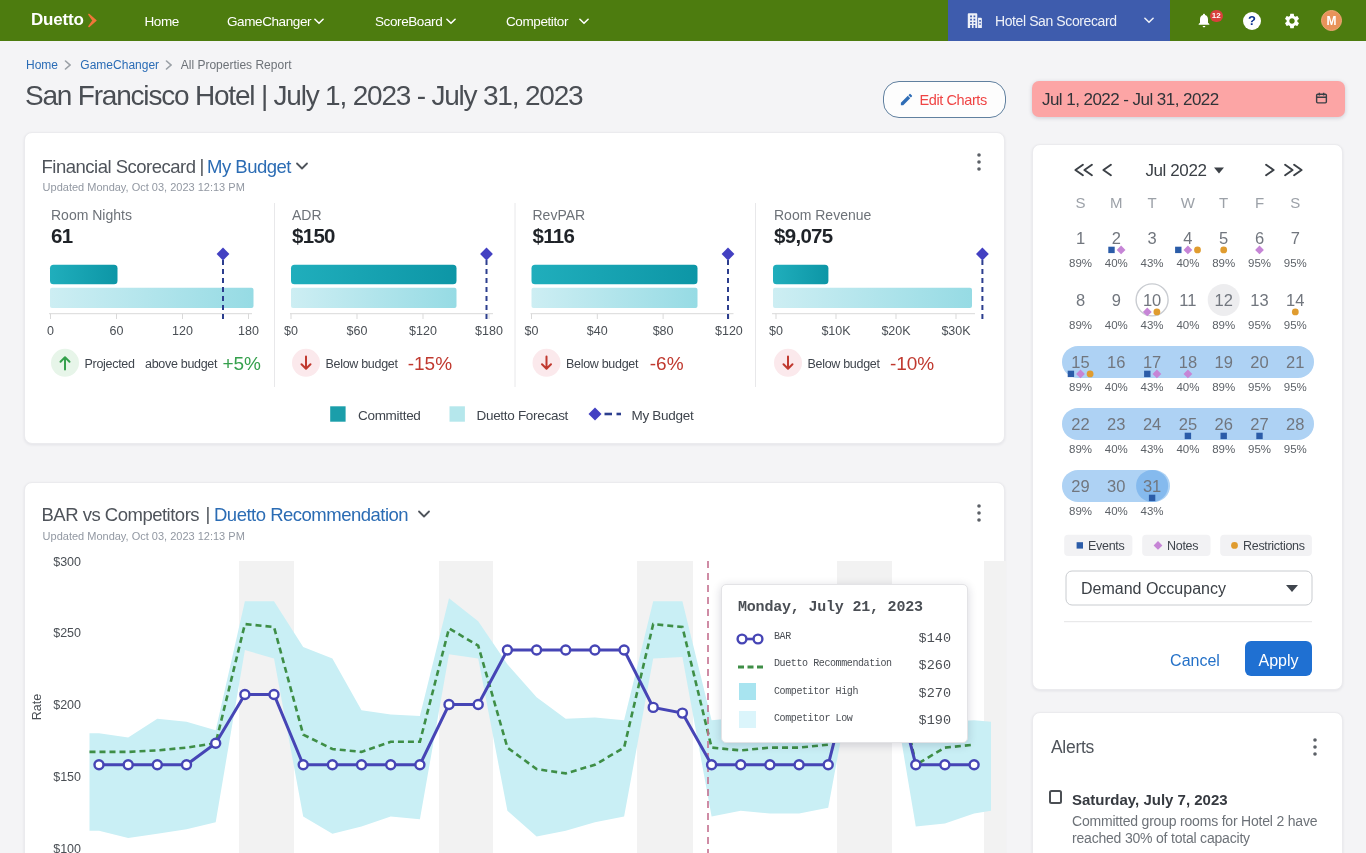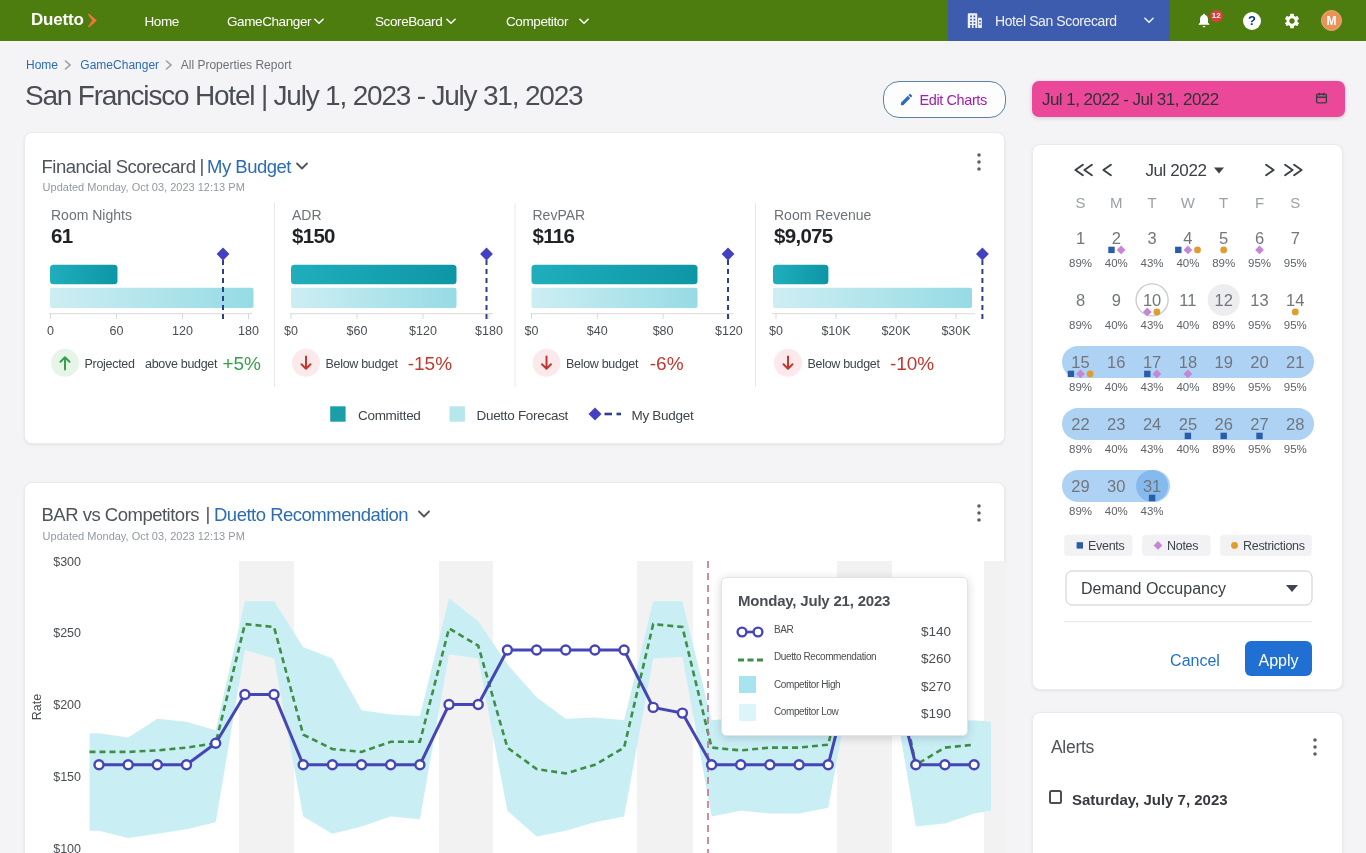--- a/index.html
+++ b/index.html
@@ -16,24 +16,24 @@
 .help { position:absolute; left:1243px; top:12px; width:18px; height:18px; border-radius:50%; background:#fff;
   color:#0a318f; font-size:13px; font-weight:700; text-align:center; line-height:18px; }
 .avatar { position:absolute; left:1321px; top:10px; width:21px; height:21px; border-radius:50%; background:#e8935a;
   color:#fff; font-size:12px; font-weight:700; text-align:center; line-height:21px; border:1.5px solid #f0a775; }
 .crumbs { position:absolute; left:26px; top:50px; font-size:12px;margin-top:8px; }
 .crumbs .blue { color:#2a6cb6; }
 .crumbs .gray { color:#6d7278; }
 .csep { margin:0 6px; position:relative; top:0.5px; }
 h1 { position:absolute; left:25px; top:80px; font-size:28px; font-weight:400; color:#4a4e54; letter-spacing:-1.2px; }
 .editbtn { position:absolute; left:883px; top:81px; width:123px; height:37px; background:#fdfdfd;
-  border:1.2px solid #60809f; border-radius:16px; color:#a21caf; font-size:14.5px; letter-spacing:-0.4px; }
+  border:1.2px solid #60809f; border-radius:16px; color:#ef4444; font-size:14.5px; letter-spacing:-0.4px; }
 .editbtn svg { position:absolute; left:15px; top:10px; }
 .editbtn span { position:absolute; left:35.5px; top:10px; }
-.datein { position:absolute; left:1032px; top:81px; width:313px; height:36px; background:#ec4899; border-radius:7px;
+.datein { position:absolute; left:1032px; top:81px; width:313px; height:36px; background:#fca5a5; border-radius:7px;
   box-shadow:0 1px 4px rgba(30,30,60,.18); font-size:17px; letter-spacing:-0.55px; color:#2f3338; }
 .datein span { position:absolute; left:10px; top:8.5px; }
 .datein svg { position:absolute; right:17px; top:9.5px; }
 .card { position:absolute; background:#fff; border-radius:8px; border:1px solid #ebebee;
   box-shadow:0 1px 3px rgba(30,30,60,.08); }
 svg text { font-family:"Liberation Sans", sans-serif; }
 .ctitle { font-size:18.5px; letter-spacing:-0.5px; fill:#4f545b; }
 .ctitle2 { font-size:17.5px; letter-spacing:-0.3px; fill:#4f545b; }
 .ctitleb { font-size:18.5px; letter-spacing:-0.5px; fill:#2b6cb4; }
 .cupd { font-size:11px; fill:#9298a2; }
@@ -45,22 +45,22 @@
 .kleg { font-size:13.5px; letter-spacing:-0.3px; fill:#3f454d; }
 .cmon { font-size:17px; font-weight:400; letter-spacing:-0.4px; fill:#3a3f45; }
 .cwd { font-size:15px; fill:#9ca1a8; }
 .cday { font-size:16.5px; fill:#71767e; }
 .cpct { font-size:11.5px; fill:#5d6268; }
 .cchip { font-size:12.5px; letter-spacing:-0.3px; fill:#3f454d; }
 .csel { font-size:16px; fill:#3a3f45; }
 .ccan { font-size:16px; fill:#2471c8; }
 .capp { font-size:16px; fill:#fff; }
 .ytick { font-size:12.5px; fill:#4a4f55; }
-.tooltip { position:absolute; left:696px; top:94px; width:247px; height:159px; background:#fff; border-radius:5px;
-  border:1px solid #e3e3e6; box-shadow:0 2px 10px rgba(30,30,60,.18); }
+.tooltip { position:absolute; left:696px; top:101px; width:247px; height:159px; background:#fff; border-radius:5px;
+  border:1px solid #e3e3e6; box-shadow:0 2px 10px rgba(30,30,60,.18);font-family:Liberation Mono, monospace; }
 .tooltip .tt { position:absolute; left:16px; top:14px; font-size:15px; font-weight:700; letter-spacing:-0.2px; color:#4a4e54; }
 .ttrow { position:absolute; left:52px; font-size:10px; letter-spacing:-0.4px; color:#4a4e54; }
 .ttval { position:absolute; right:16px; font-size:13.5px; color:#4a4e54; }
 </style></head>
 <body>
 
 <div class="nav">
   <div class="logo">Duetto</div>
   <svg style="position:absolute;left:88px;top:13px" width="13" height="15" viewBox="0 0 13 15">
       <path d="M1 1.5 L7.8 7.5 L1 13.5 L5.2 7.5 Z" fill="#f0763a" stroke="#f0763a" stroke-width="1.6" stroke-linejoin="round"></path>
@@ -440,13 +440,14 @@
 
 <div class="card" style="left:1032px; top:712px; width:311px; height:180px;">
   <svg style="position:absolute;left:0;top:0" width="311" height="60" viewBox="0 0 311 60">
     <text x="18" y="40" class="ctitle2">Alerts</text>
     <circle cx="282" cy="27" r="1.8" fill="#5b6066"></circle>
       <circle cx="282" cy="34" r="1.8" fill="#5b6066"></circle>
       <circle cx="282" cy="41" r="1.8" fill="#5b6066"></circle>
   </svg>
   <div style="position:absolute; left:15.5px; top:77px; width:13.5px; height:13.5px; border:2px solid #4b4f54; border-radius:2.5px;"></div>
   <div style="position:absolute; left:39px; top:78px; font-size:15px; font-weight:700; color:#363a40;">Saturday, July 7, 2023</div>
+  <div style="position:absolute; left:39px; top:99.5px; width:256px; font-size:14px; letter-spacing:-0.2px; line-height:17.5px; color:#6d7278;">Committed group rooms for Hotel 2 have reached 30% of total capacity</div>
 </div>
 
 </body></html>

